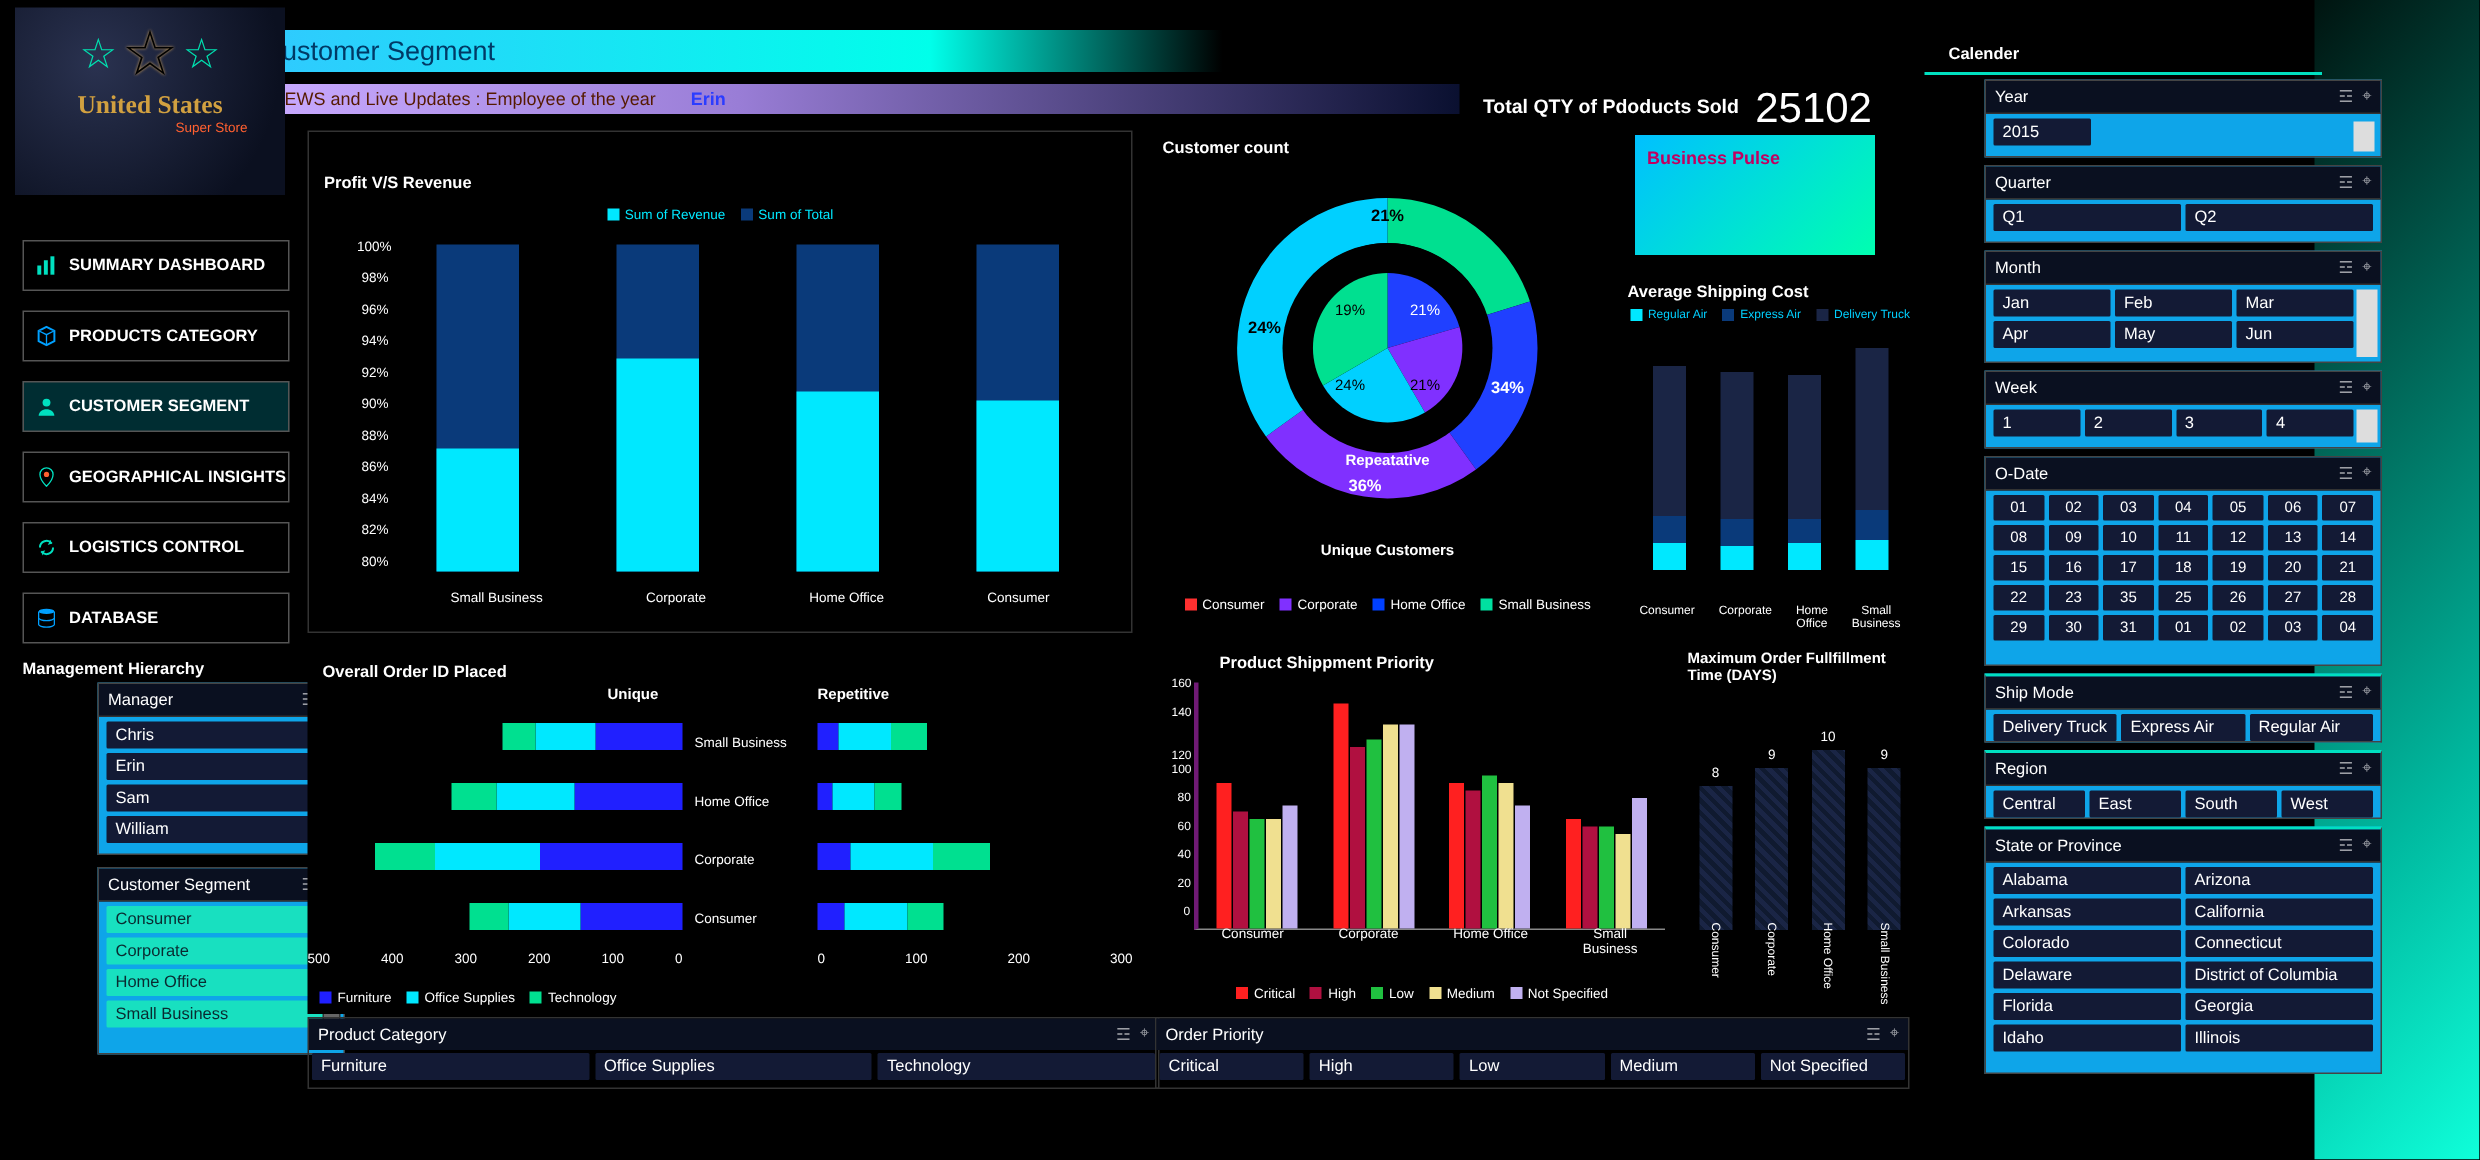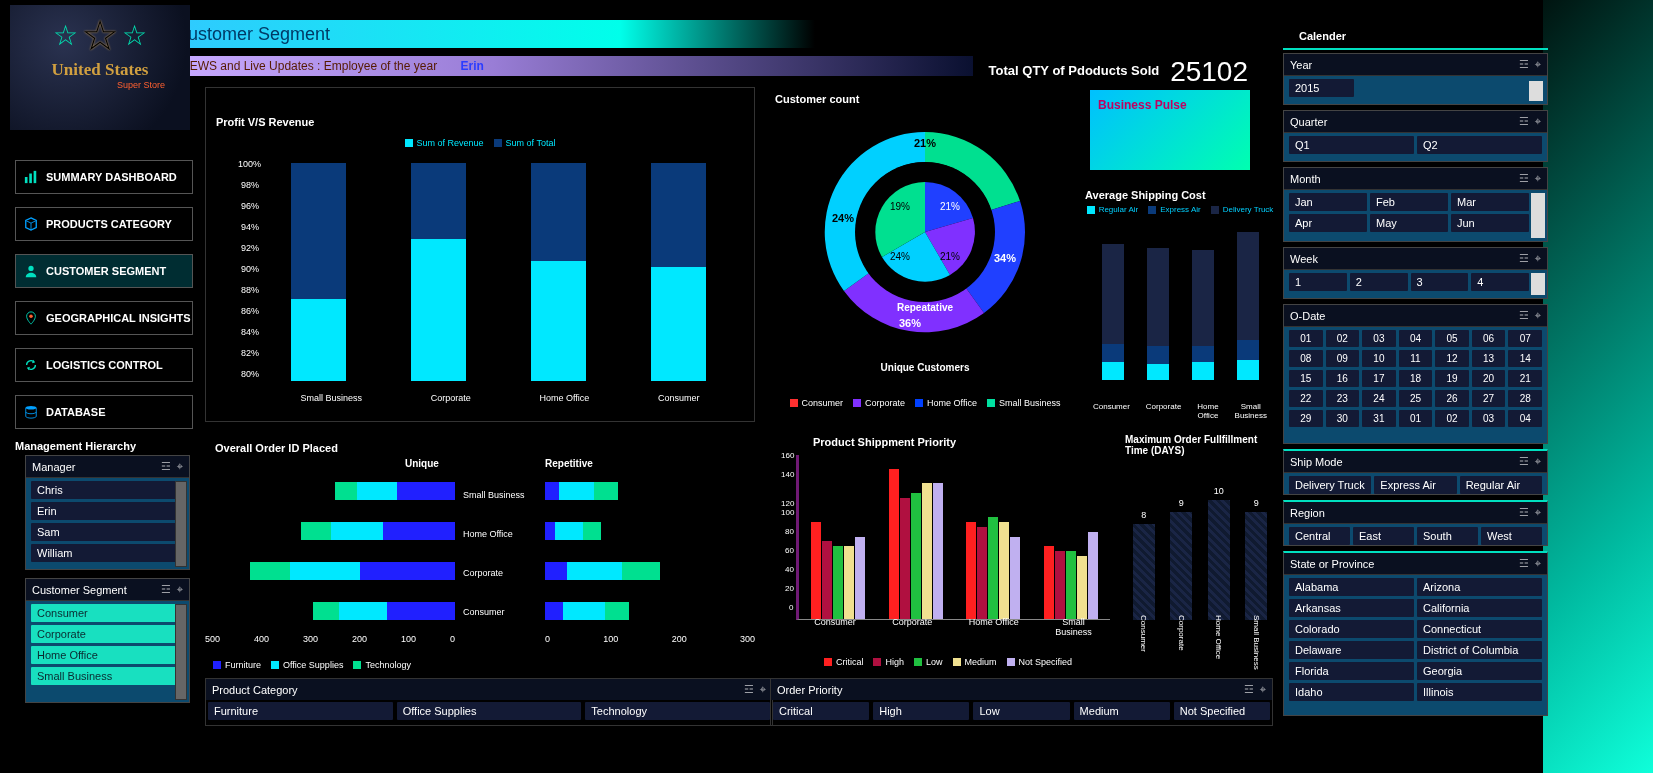--- a/index.html
+++ b/index.html
@@ -35,21 +35,21 @@
 .logo-text { color: #d1a040; font-size: 17px; font-weight: bold; font-family: Georgia, serif;}
 .logo-sub { color: #ff6030; font-size: 9px; text-align: right; padding-right: 25px;}
 
 .nav-item { position: absolute; left: 15px; width: 178px; height: 34px; border: 1px solid #555;
   background: #000; display: flex; align-items: center; padding-left: 8px; gap: 8px; cursor: pointer;
   font-weight: bold; font-size: 11px;}
 .nav-item.active { background: rgba(0,180,200,0.25);}
 .nav-icon { width: 14px; height: 14px; display: inline-flex; align-items:center; justify-content:center;}
 
 
-.slicer { position: absolute; border: 1px solid #444; background: #0c4a6e;}
+.slicer { position: absolute; border: 1px solid #444; background: #0ea5e9; margin-left: 40px;}
 .slicer-header { background: #0a1020; padding: 4px 6px; font-size: 11px; display: flex; justify-content: space-between; align-items:center; border-bottom: 1px solid #333;}
 .slicer-icons { display: flex; gap: 6px; opacity: 0.6;}
 .slicer-item { background: #131a35; margin: 3px 5px; padding: 3px 6px; font-size: 11px; cursor: pointer; border-radius: 1px;}
 .slicer-item.teal { background: #18e0c0; color: #0a2a30; font-weight: 500;}
 .slicer-row { display: flex; gap: 3px; padding: 0 5px; margin-top: 3px;}
 .slicer-row .slicer-item{ flex:1; margin:0;}
 .slicer-grid { display: grid; gap: 3px; padding: 3px 5px;}
 .scrollbar { position: absolute; right: 2px; top: 25px; bottom: 2px; width: 12px; background: #181818; border: 1px solid #333;}
 .scrollbar-thumb { background: #666; width:100%;}
 .filter-bar { position: absolute; border: 1px solid #333;}
@@ -627,21 +627,21 @@
         <div class="slicer-item" style="margin: 0px; text-align: center; font-size: 10px;">14</div>
         <div class="slicer-item" style="margin: 0px; text-align: center; font-size: 10px;">15</div>
         <div class="slicer-item" style="margin: 0px; text-align: center; font-size: 10px;">16</div>
         <div class="slicer-item" style="margin: 0px; text-align: center; font-size: 10px;">17</div>
         <div class="slicer-item" style="margin: 0px; text-align: center; font-size: 10px;">18</div>
         <div class="slicer-item" style="margin: 0px; text-align: center; font-size: 10px;">19</div>
         <div class="slicer-item" style="margin: 0px; text-align: center; font-size: 10px;">20</div>
         <div class="slicer-item" style="margin: 0px; text-align: center; font-size: 10px;">21</div>
         <div class="slicer-item" style="margin: 0px; text-align: center; font-size: 10px;">22</div>
         <div class="slicer-item" style="margin: 0px; text-align: center; font-size: 10px;">23</div>
-        <div class="slicer-item" style="margin: 0px; text-align: center; font-size: 10px;">24</div>
+        <div class="slicer-item" style="margin: 0px; text-align: center; font-size: 10px;">35</div>
         <div class="slicer-item" style="margin: 0px; text-align: center; font-size: 10px;">25</div>
         <div class="slicer-item" style="margin: 0px; text-align: center; font-size: 10px;">26</div>
         <div class="slicer-item" style="margin: 0px; text-align: center; font-size: 10px;">27</div>
         <div class="slicer-item" style="margin: 0px; text-align: center; font-size: 10px;">28</div>
         <div class="slicer-item" style="margin: 0px; text-align: center; font-size: 10px;">29</div>
         <div class="slicer-item" style="margin: 0px; text-align: center; font-size: 10px;">30</div>
         <div class="slicer-item" style="margin: 0px; text-align: center; font-size: 10px;">31</div>
         <div class="slicer-item" style="margin: 0px; text-align: center; font-size: 10px;">01</div>
         <div class="slicer-item" style="margin: 0px; text-align: center; font-size: 10px;">02</div>
         <div class="slicer-item" style="margin: 0px; text-align: center; font-size: 10px;">03</div>

